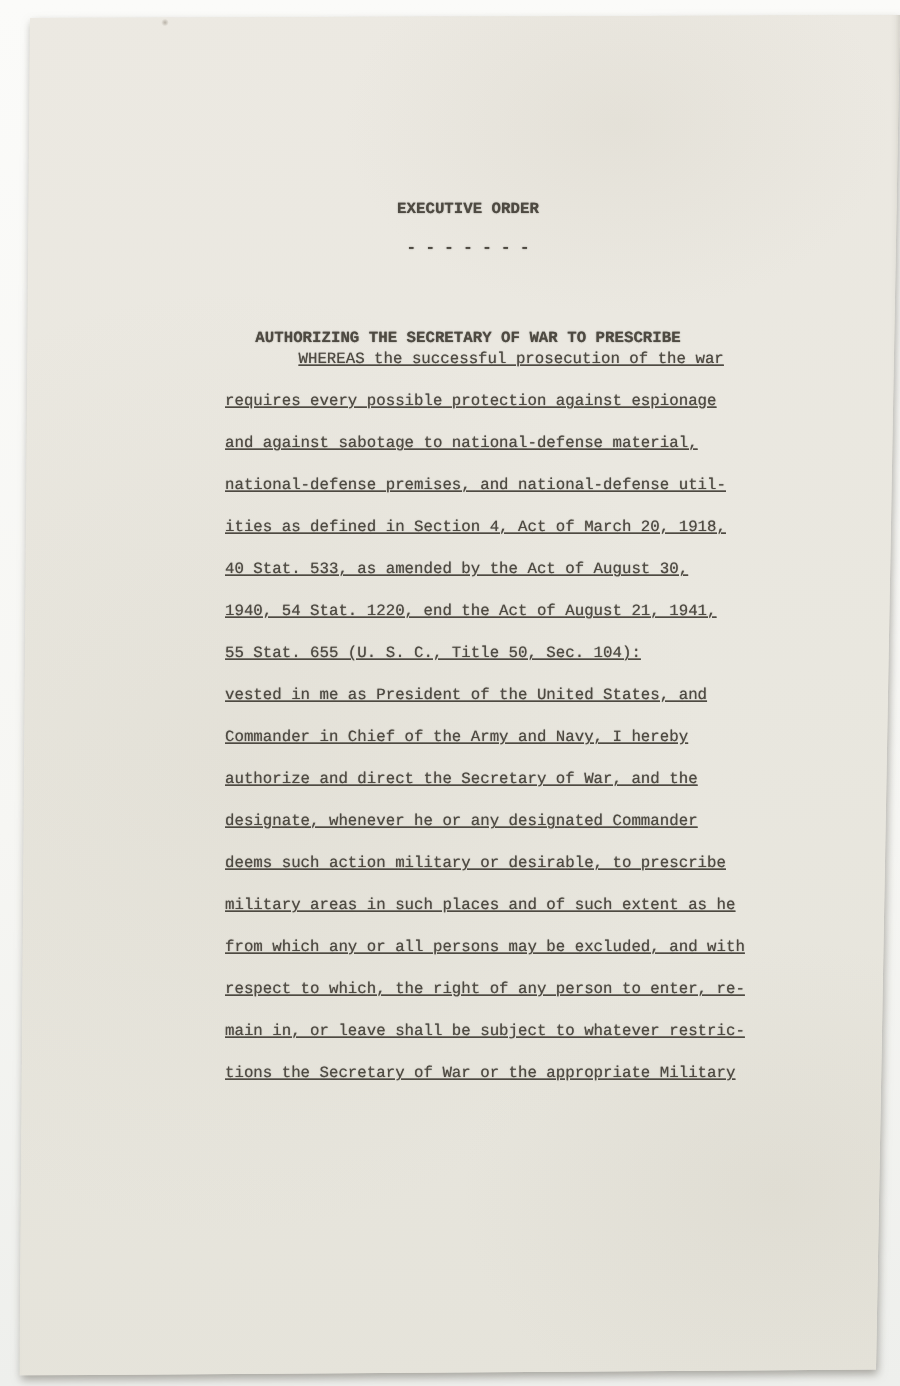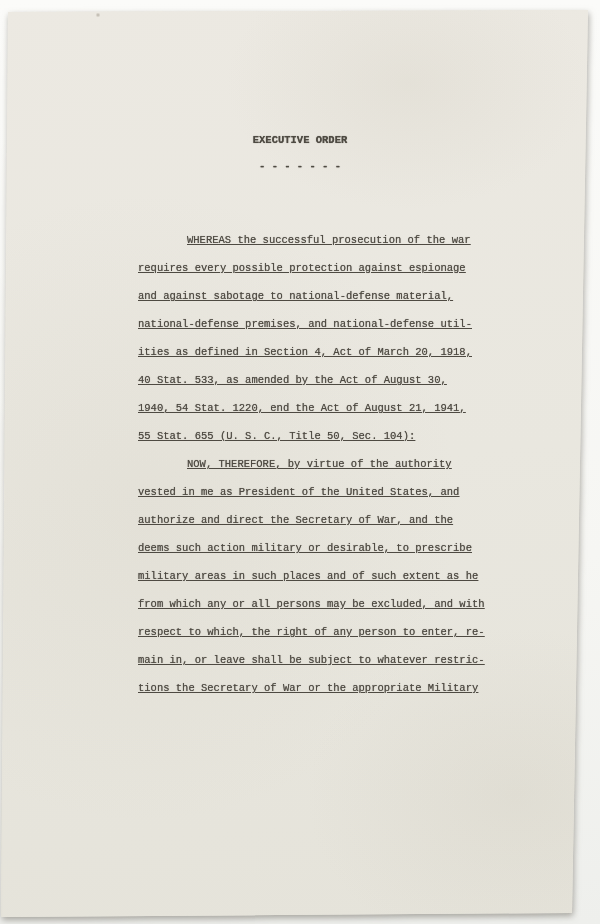--- a/index.html
+++ b/index.html
@@ -12,20 +12,21 @@
     width: 600px;
     height: 924px;
     overflow: hidden;
     background: linear-gradient(180deg, #fbfbf9 0%, #f6f6f3 60%, #eeefec 100%);
     font-family: "Liberation Mono", "DejaVu Sans Mono", monospace;
   }
   .paper-shadow {
     position: absolute;
     inset: 0;
     filter: drop-shadow(1px 3px 3px rgba(110, 106, 96, 0.55));
+    margin-left: 12px;
   }
   .page {
     position: absolute;
     inset: 0;
     clip-path: polygon(8px 12px, 588px 10px, 572px 913px, 1px 917px);
     background-color: var(--paper, #e9e7e0);
     background-image:
       radial-gradient(circle 1.5px at 98px 15px, rgba(120,110,95,0.45), transparent 2.5px),
       radial-gradient(ellipse 260px 180px at 68% 9%, rgba(203,198,183,0.22), transparent 70%),
       radial-gradient(ellipse 420px 420px at 24% 55%, rgba(198,192,176,0.16), transparent 75%),
@@ -104,35 +105,37 @@
 <body>
 
 <div class="stage">
   <div class="paper-shadow">
     <div class="page">
 
       <div class="heading">
         <div class="title">EXECUTIVE ORDER</div>
         <div class="divider">- - - - - - -</div>
         <div class="subtitle">
+          <div>AUTHORIZING THE SECRETARY OF WAR TO PRESCRIBE</div>
         </div>
       </div>
 
       <div class="body-text">
           <div class="line indent">WHEREAS the successful prosecution of the war</div>
           <div class="line">requires every possible protection against espionage</div>
           <div class="line">and against sabotage to national-defense material,</div>
           <div class="line">national-defense premises, and national-defense util-</div>
           <div class="line">ities as defined in Section 4, Act of March 20, 1918,</div>
           <div class="line">40 Stat. 533, as amended by the Act of August 30,</div>
           <div class="line">1940, 54 Stat. 1220, end the Act of August 21, 1941,</div>
           <div class="line">55 Stat. 655 (U. S. C., Title 50, Sec. 104):</div>
-          <div class="line indent">NOW, THEREFORE, by virtue of the authority</div>
           <div class="line">vested in me as President of the United States, and</div>
+          <div class="line">Commander in Chief of the Army and Navy, I hereby</div>
           <div class="line">authorize and direct the Secretary of War, and the</div>
+          <div class="line">designate, whenever he or any designated Commander</div>
           <div class="line">deems such action military or desirable, to prescribe</div>
           <div class="line">military areas in such places and of such extent as he</div>
           <div class="line">from which any or all persons may be excluded, and with</div>
           <div class="line">respect to which, the right of any person to enter, re-</div>
           <div class="line">main in, or leave shall be subject to whatever restric-</div>
           <div class="line">tions the Secretary of War or the appropriate Military</div>
         </div>
 
     </div>
   </div>

